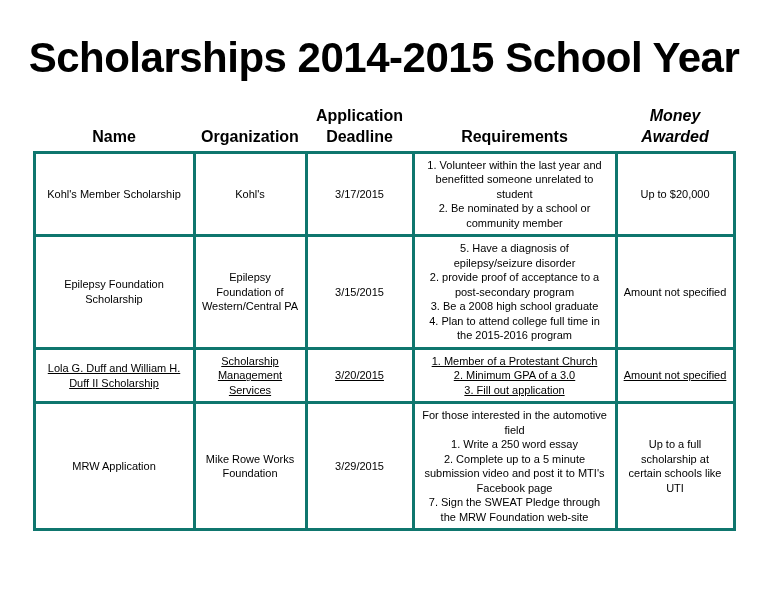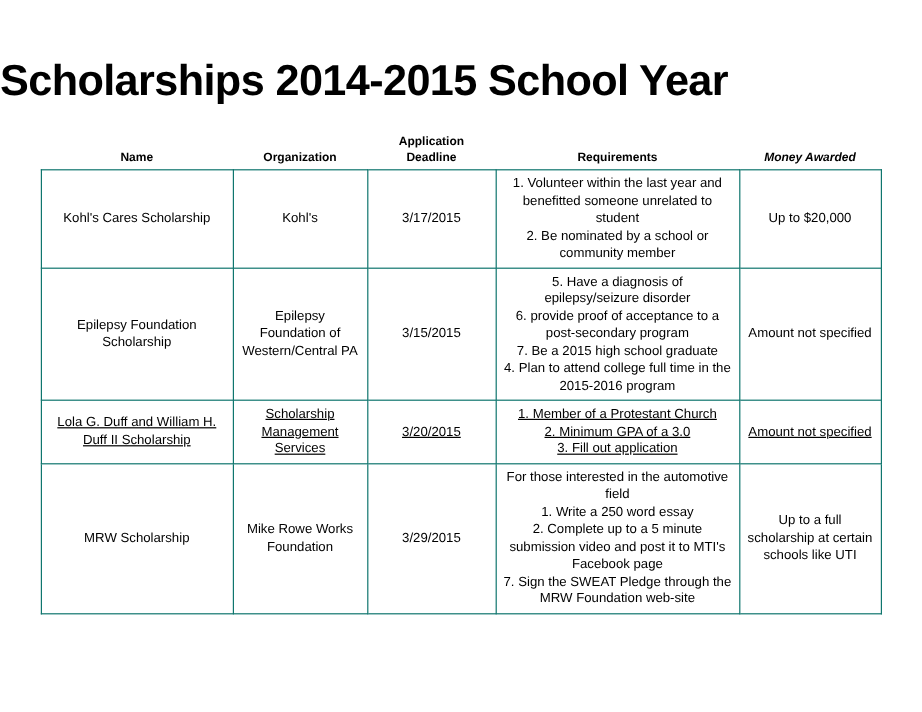--- a/index.html
+++ b/index.html
@@ -5,44 +5,45 @@
   * { box-sizing: border-box; margin: 0; padding: 0; }
   html, body { background: #ffffff; }
   body {
     width: 768px;
     height: 593px;
     font-family: "Liberation Sans", sans-serif;
     color: #000000;
     overflow: hidden;
   }
   .page-title {
-    margin-top: 46px;
-    font-size: 36px;
+    text-align: center;
+    margin-top: 34px;
+    font-size: 42px;
     font-weight: 700;
     letter-spacing: -0.5px;
     font-family: "Liberation Sans", sans-serif;
   }
   table.scholarship-table {
     border-collapse: collapse;
     table-layout: fixed;
     width: 700px;
     margin: 24px auto 0 auto;
   }
   thead th {
     border: none;
-    font-size: 10px;
+    font-size: 16px;
     font-weight: 700;
     text-align: center;
     vertical-align: bottom;
     padding: 0 6px 3px 6px;
     line-height: 1.3;
   }
   thead th.col-money { padding-left: 20px; padding-right: 20px; font-style: italic; }
   tbody td {
-    border: 1px solid #0f766e;
+    border: 3px solid #0f766e;
     font-size: 11px;
     text-align: center;
     vertical-align: middle;
     padding: 4px 6px;
     line-height: 1.32;
     margin-top: 16px;
   }
   tbody tr:nth-child(1) { height: 70px; }
   tbody tr:nth-child(2) { height: 100px; }
   tbody tr:nth-child(3) { height: 46px; text-decoration: underline; }
@@ -72,54 +73,54 @@
       <tr>
         <th>Name</th>
         <th>Organization</th>
         <th>Application Deadline</th>
         <th>Requirements</th>
         <th class="col-money">Money Awarded</th>
       </tr>
     </thead>
     <tbody>
         <tr>
-          <td>Kohl's Cares Scholarship</td>
+          <td>Kohl's Member Scholarship</td>
           <td>Kohl's</td>
           <td>3/17/2015</td>
           <td class="requirements-cell">
             <div>1.  Volunteer within the last year and benefitted someone unrelated to student</div>
             <div>2. Be nominated by a school or community member</div>
           </td>
           <td>Up to $20,000</td>
         </tr>
         <tr>
           <td>Epilepsy Foundation Scholarship</td>
           <td>Epilepsy Foundation of Western/Central PA</td>
           <td>3/15/2015</td>
           <td class="requirements-cell">
             <div>5.  Have a diagnosis of epilepsy/seizure disorder</div>
-            <div>6.  provide proof of acceptance to a post-secondary program</div>
-            <div>7.  Be a 2015 high school graduate</div>
+            <div>2.  provide proof of acceptance to a post-secondary program</div>
+            <div>3.  Be a 2008 high school graduate</div>
             <div>4.  Plan to attend college full time in the 2015-2016 program</div>
           </td>
           <td>Amount not specified</td>
         </tr>
         <tr>
           <td>Lola G. Duff and William H. Duff II Scholarship</td>
           <td>Scholarship Management Services</td>
           <td>3/20/2015</td>
           <td class="requirements-cell">
             <div>1.  Member of a Protestant Church</div>
             <div>2.  Minimum GPA of a 3.0</div>
             <div>3.  Fill out application</div>
           </td>
           <td>Amount not specified</td>
         </tr>
         <tr>
-          <td>MRW Scholarship</td>
+          <td>MRW Application</td>
           <td>Mike Rowe Works Foundation</td>
           <td>3/29/2015</td>
           <td class="requirements-cell">
             <div>For those interested in the automotive field</div>
             <div>1.  Write a 250 word essay</div>
             <div>2.  Complete up to a 5 minute submission video and post it to MTI's Facebook page</div>
             <div>7.  Sign the SWEAT Pledge through the MRW Foundation web-site</div>
           </td>
           <td>Up to a full scholarship at certain schools like UTI</td>
         </tr>

